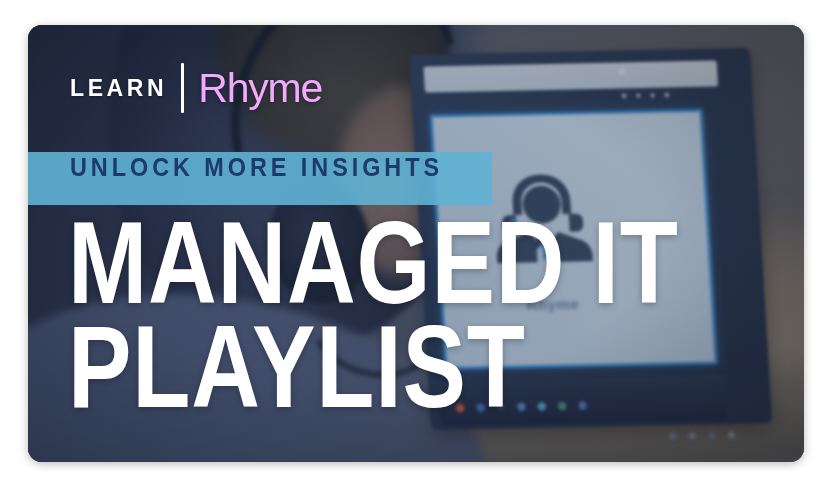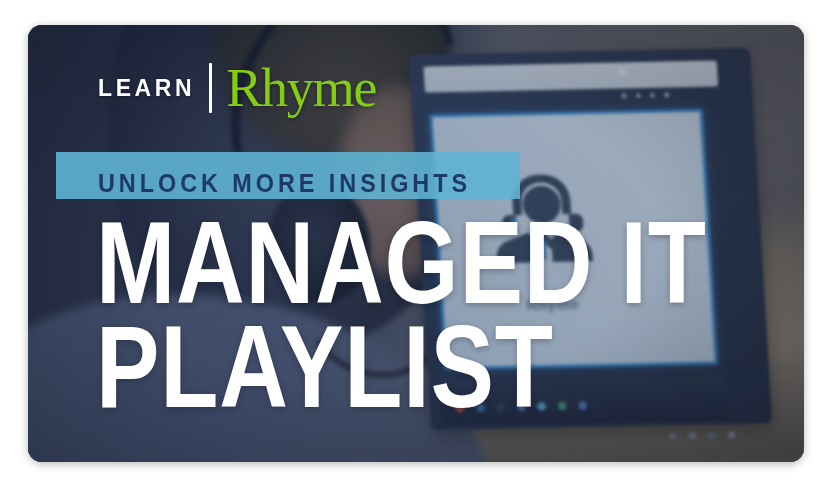--- a/index.html
+++ b/index.html
@@ -302,21 +302,21 @@
     background: linear-gradient(115deg, rgba(28,40,70,.46) 0%, rgba(40,58,92,.30) 40%, rgba(60,66,80,.20) 72%, rgba(80,78,78,.16) 100%);
     mix-blend-mode: normal;
   }
   .vignette {
     position: absolute;
     inset: 0;
     background: radial-gradient(ellipse at 46% 48%, rgba(0,0,0,0) 46%, rgba(12,18,30,.34) 100%);
   }
 
   
-  .content { position: absolute; inset: 0; margin-left: 28px; }
+  .content { position: absolute; inset: 0; }
 
   
   .logo {
     position: absolute;
     left: 42px;
     top: 36px;
     display: flex;
     align-items: center;
     gap: 14px;
   }
@@ -331,39 +331,39 @@
     font-family: "Liberation Sans", sans-serif;
   }
   .logo-divider {
     width: 3px;
     height: 50px;
     background: #ffffff;
     border-radius: 1px;
   }
   .logo-rhyme {
     position: relative;
-    color: #84cc16;
-    font-size: 54px;
+    color: #f0abfc;
+    font-size: 41px;
     line-height: 54px;
     font-weight: 400;
     letter-spacing: -1.2px;
     text-shadow: 0 1px 4px rgba(0,0,0,.34);
-    font-family: Liberation Serif, serif;
+    font-family: Liberation Sans, sans-serif;
   }
 
   
   .eyebrow {
     position: absolute;
     left: 0;
     top: 127px;
     width: 464px;
-    height: 47px;
+    height: 53px;
     background: rgba(95,178,212,.90);
     display: flex;
-    align-items: flex-end;
+    align-items: flex-start;
   }
   .eyebrow-text {
     margin-left: 42px;
     color: #1d3a68;
     font-size: 26px;
     font-weight: 700;
     letter-spacing: 4.4px;
     font-family: "Liberation Sans Narrow", "Liberation Sans", sans-serif;
     transform: scaleX(.9);
     transform-origin: left center;

